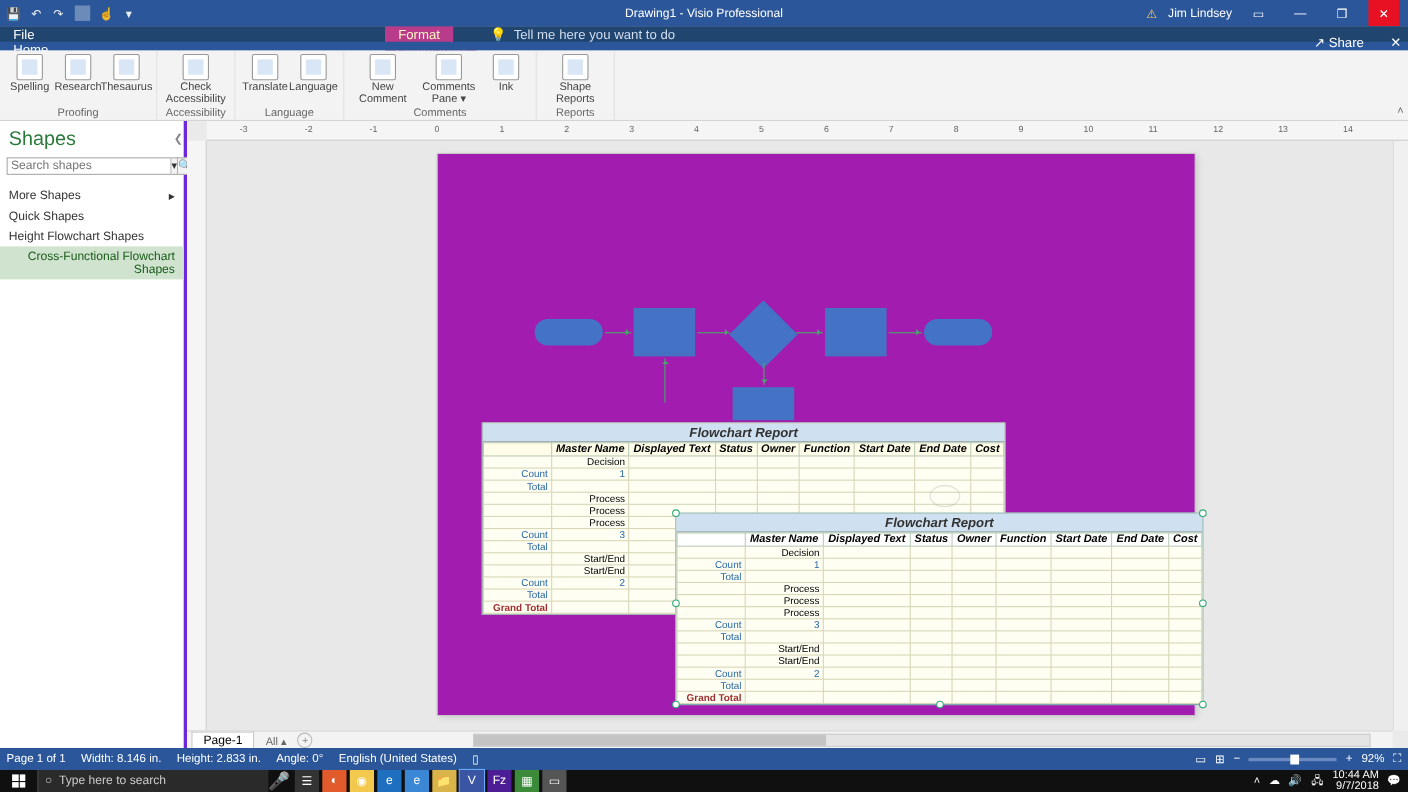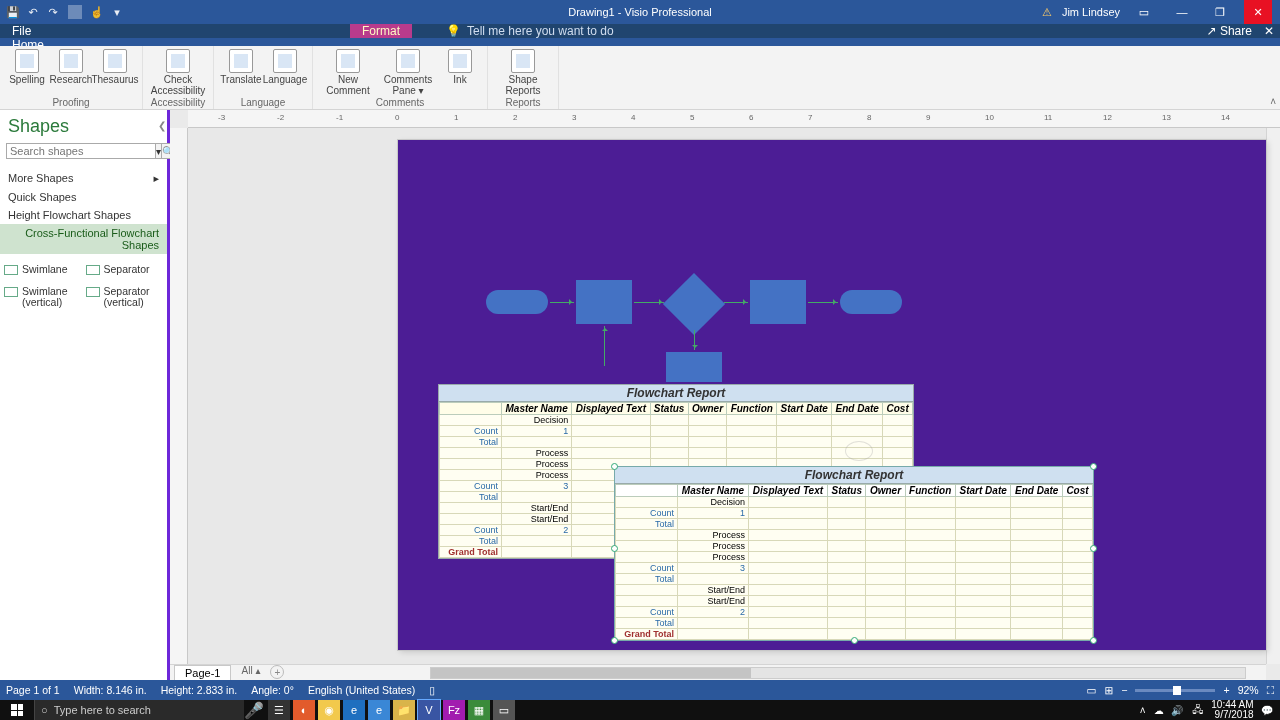--- a/index.html
+++ b/index.html
@@ -16,21 +16,21 @@
 .titlebar .winbtn { width: 28px; height: 24px; display: flex; align-items: center; justify-content: center; }
 .winbtn.close { background: #e81123; }
 
 
 .tabs { height: 22px; background: #2b579a; color: #fff; display: flex; align-items: stretch; font-size: 12px; position: relative; flex-direction: column; }
 .tabs .tab { padding: 0 12px; display: flex; align-items: center; cursor: default; }
 .tabs .tab.file { background: #20456f; }
 .tabs .tab.active { background: #f3f3f3; color: #2b579a; }
 .tabs .tab.format { background: #b83b8c; color: #fef9c3; }
 .tabs .tellme { margin-left: 30px; display: flex; align-items: center; color: #d0ddef; font-size: 12px; gap: 6px; }
-.tabs .right-tabs { position: absolute; right: 6px; top: 0; bottom: 0; display: flex; align-items: flex-start; gap: 12px; }
+.tabs .right-tabs { position: absolute; right: 6px; top: 0; bottom: 0; display: flex; align-items: flex-end; gap: 24px; }
 
 
 .ribbon { height: 64px; background: #f3f3f3; border-bottom: 1px solid #d4d4d4; display: flex; position: relative; }
 .rgroup { display: flex; flex-direction: column; align-items: center; border-right: 1px solid #e1e1e1; padding: 3px 6px 0; }
 .rgroup .btns { display: flex; gap: 2px; }
 .rbtn { display: flex; flex-direction: column; align-items: center; width: 42px; font-size: 10px; color: #444; text-align: center; line-height: 1.05; }
 .rbtn.wide { width: 58px; }
 .rbtn .ico { width: 24px; height: 24px; margin-bottom: 2px; border: 1px solid #999; background: #fff; border-radius: 2px; position: relative; }
 .rbtn .ico::after { content:""; position:absolute; inset:4px; background:#d9e6f5; }
 .rgroup .glabel { font-size: 10px; color: #666; margin-top: auto; padding: 1px 0; }
@@ -51,21 +51,21 @@
 .shape-grid { padding: 10px 4px; display: grid; grid-template-columns: 1fr 1fr; gap: 10px 4px; }
 .shape-cell { display:flex; align-items:flex-start; gap:4px; font-size:10.5px; line-height:1.1; }
 .shape-cell .sicon { width:14px; height:10px; border:1px solid #6a8; flex-shrink:0; margin-top:1px; }
 
 
 .canvas-wrap { flex: 1; position: relative; background: #eaeaea; overflow: hidden; }
 .ruler-h { position: absolute; left: 18px; right: 0; top: 0; height: 18px; background: #f5f5f5; border-bottom: 1px solid #c8c8c8; font-size: 8px; color: #666; }
 .ruler-h .ticks { position:absolute; inset:0; }
 .ruler-v { position: absolute; left: 0; top: 18px; bottom: 16px; width: 18px; background: #f5f5f5; border-right: 1px solid #c8c8c8; }
 .canvas-scroll { position: absolute; left: 18px; right: 14px; top: 18px; bottom: 16px; background: #e8e8e8; }
-.page { position: absolute; left: 210px; top: 12px; width: 868px; height: 510px; background: #4c1d95; box-shadow: 0 0 0 1px #c8c8c8, 2px 2px 6px rgba(0,0,0,.15); }
+.page { position: absolute; left: 210px; top: 12px; width: 688px; height: 510px; background: #a21caf; box-shadow: 0 0 0 1px #c8c8c8, 2px 2px 6px rgba(0,0,0,.15); }
 
 
 .fc { position: absolute; background: #4472c4; }
 .fc.term { border-radius: 999px; }
 .fc.proc { }
 .fc.dec { width: 44px; height: 44px; transform: rotate(45deg); background:#4472c4; }
 .arrow { position:absolute; height:1px; background:#4a6; }
 .arrow::after { content:""; position:absolute; right:-1px; top:-3px; border:3px solid transparent; border-left-color:#4a6; }
 .arrow.v { width:1px; height:auto; }
 .arrow.v::after { right:-3px; top:auto; bottom:-1px; border:3px solid transparent; border-top-color:#4a6; }
@@ -79,21 +79,21 @@
 .report tr.sum td { color: #2a6aa8; }
 .report tr.gt td { color: #a03030; font-weight: bold; }
 .report .ghost { opacity:.35; position:absolute; width:28px; height:20px; border:1px solid #aaa; border-radius:50%; }
 
 
 .report.sel { border: 1px solid #7aa; }
 .sel-handle { position:absolute; width:7px; height:7px; background:#fff; border:1px solid #3a7; border-radius:50%; }
 .report.sel .hhdr th { background:#fff; }
 
 
-.sheet-tabs { position:absolute; left:0; right:14px; bottom:0; height:16px; background:#f3f3f3; border-top:1px solid #d4d4d4; font-size:11px; display:flex; align-items:flex-start; }
+.sheet-tabs { position:absolute; left:0; right:14px; bottom:0; height:16px; background:#f3f3f3; border-top:1px solid #d4d4d4; font-size:11px; display:flex; align-items:flex-end; }
 .sheet-tabs .stab { padding:0 10px; background:#fff; border:1px solid #c8c8c8; border-bottom:none; margin-left:4px; height:15px; display:flex; align-items:center; }
 .sheet-tabs .all { margin-left:10px; color:#666; font-size:10px; }
 .sheet-tabs .addp { margin-left:10px; width:14px; height:14px; border:1px solid #bbb; border-radius:50%; display:flex; align-items:center; justify-content:center; font-size:10px; color:#888; }
 .hscroll { position:absolute; left:260px; right:20px; bottom:1px; height:12px; background:#e4e4e4; border:1px solid #ccc; }
 .hscroll .thumb { position:absolute; left:0; width:320px; top:0; bottom:0; background:#c4c4c4; }
 
 .vscroll { position:absolute; right:0; top:18px; bottom:16px; width:14px; background:#f0f0f0; border-left:1px solid #d4d4d4; }
 
 
 .statusbar { position:absolute; left:0; right:0; bottom:20px; height:20px; background:#2b579a; color:#fff; font-size:10.5px; display:flex; align-items:center; padding:0 6px; gap:14px; }
@@ -245,38 +245,20 @@
       <div class="stencil-item more">
         <span>More Shapes</span>
           <span>▸</span>
       </div>
       <div id="stencils-host">
           <div class="stencil-item">Quick Shapes</div>
           <div class="stencil-item">Height Flowchart Shapes</div>
           <div class="stencil-item active">Cross-Functional Flowchart Shapes</div>
         </div>
     </div>
-    <div class="shape-grid" id="shape-grid">
-        <div class="shape-cell">
-          <div class="sicon"></div>
-          <span>Swimlane</span>
-        </div>
-        <div class="shape-cell">
-          <div class="sicon"></div>
-          <span>Separator</span>
-        </div>
-        <div class="shape-cell">
-          <div class="sicon"></div>
-          <span>Swimlane (vertical)</span>
-        </div>
-        <div class="shape-cell">
-          <div class="sicon"></div>
-          <span>Separator (vertical)</span>
-        </div>
-      </div>
   </div>
 
   <div class="canvas-wrap">
     <div class="ruler-h">
         <div class="ticks" id="hticks">
           <span style="position: absolute; top: 3px; left: 30px;">-3</span>
           <span style="position: absolute; top: 3px; left: 89px;">-2</span>
           <span style="position: absolute; top: 3px; left: 148px;">-1</span>
           <span style="position: absolute; top: 3px; left: 207px;">0</span>
           <span style="position: absolute; top: 3px; left: 266px;">1</span>
@@ -699,21 +681,21 @@
   </div>
   <span style="width:18px; text-align:center; color:#fff;">🎤</span>
   <div class="tbicons">
     <div class="tbi">☰</div>
     <div class="tbi" style="background:#e25b2c">◐</div>
     <div class="tbi" style="background:#f2c94c">◉</div>
     <div class="tbi" style="background:#1e6fbf">e</div>
     <div class="tbi" style="background:#3a87d6">e</div>
     <div class="tbi" style="background:#d9b44a">📁</div>
     <div class="tbi" style="background:#3955a3; outline:1px solid #6af;">V</div>
-    <div class="tbi" style="background:#a21caf">Fz</div>
+    <div class="tbi" style="background:#4c1d95">Fz</div>
     <div class="tbi" style="background:#3b8b3b">▦</div>
     <div class="tbi" style="background:#555">▭</div>
   </div>
   <div class="tray">
     <span>˄</span>
     <span>☁</span>
     <span>🔊</span>
     <span>🖧</span>
     <div class="clock">
       <div>10:44 AM</div>

